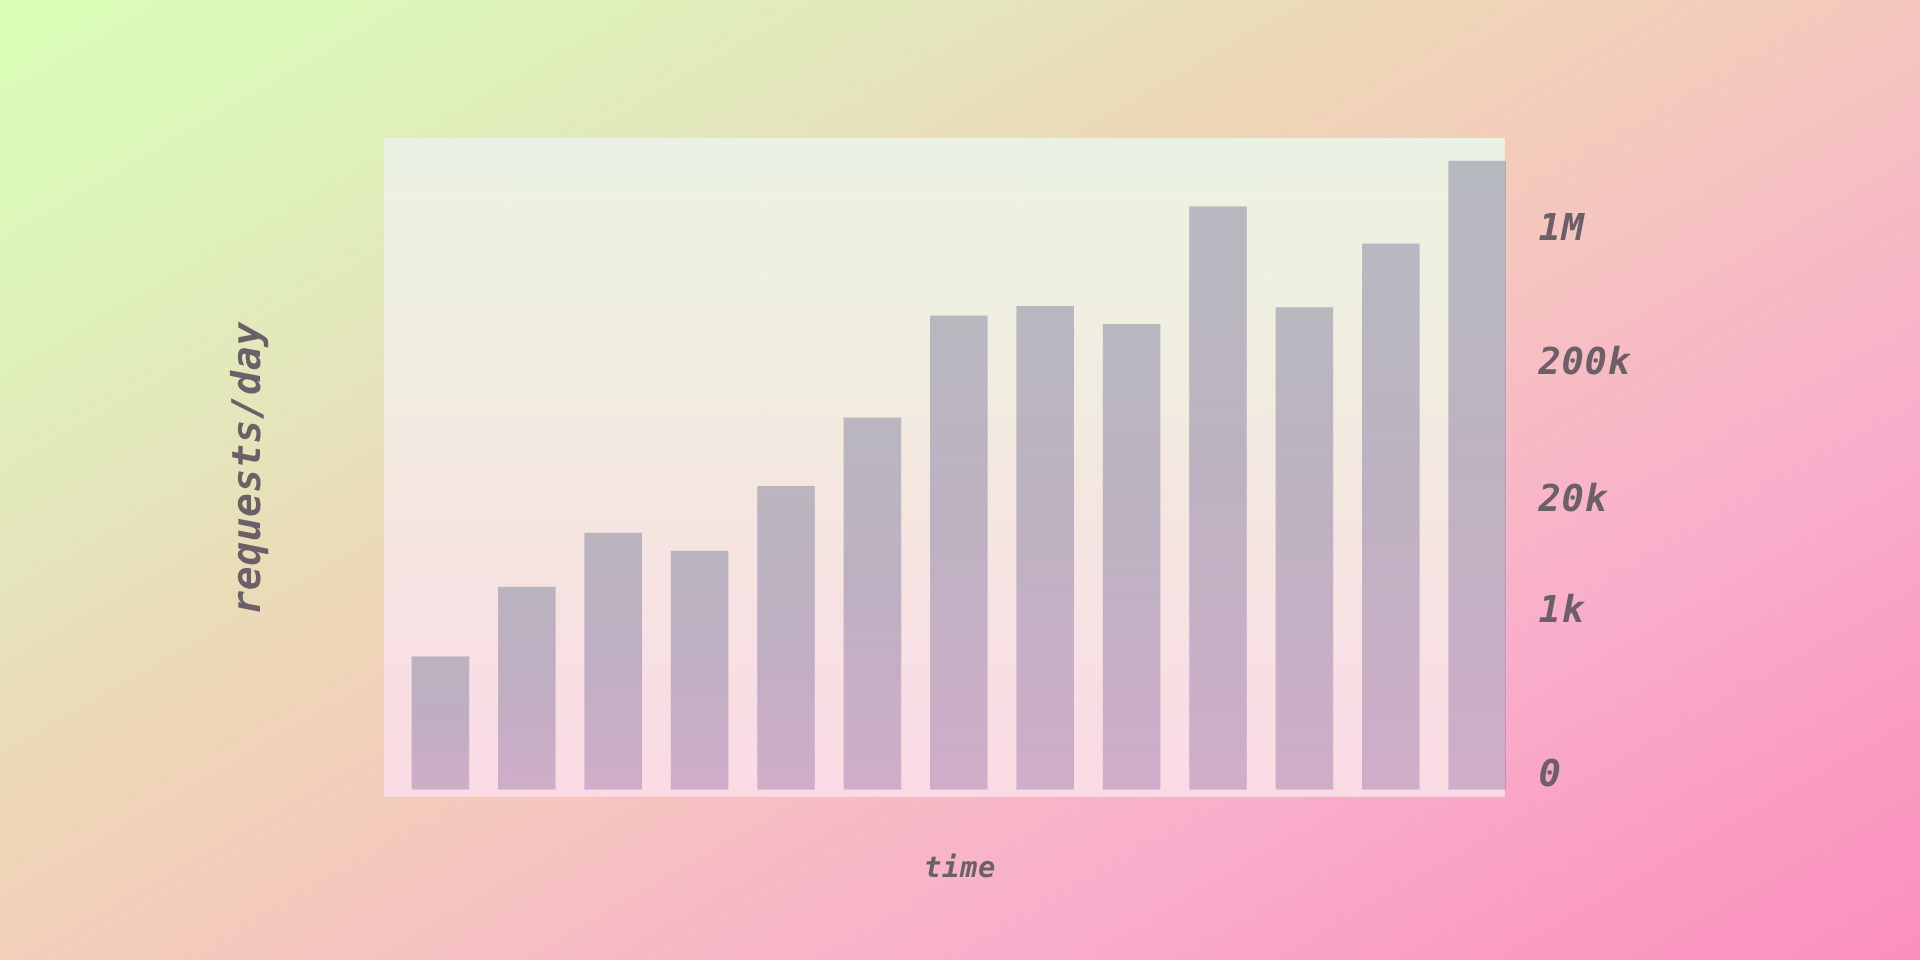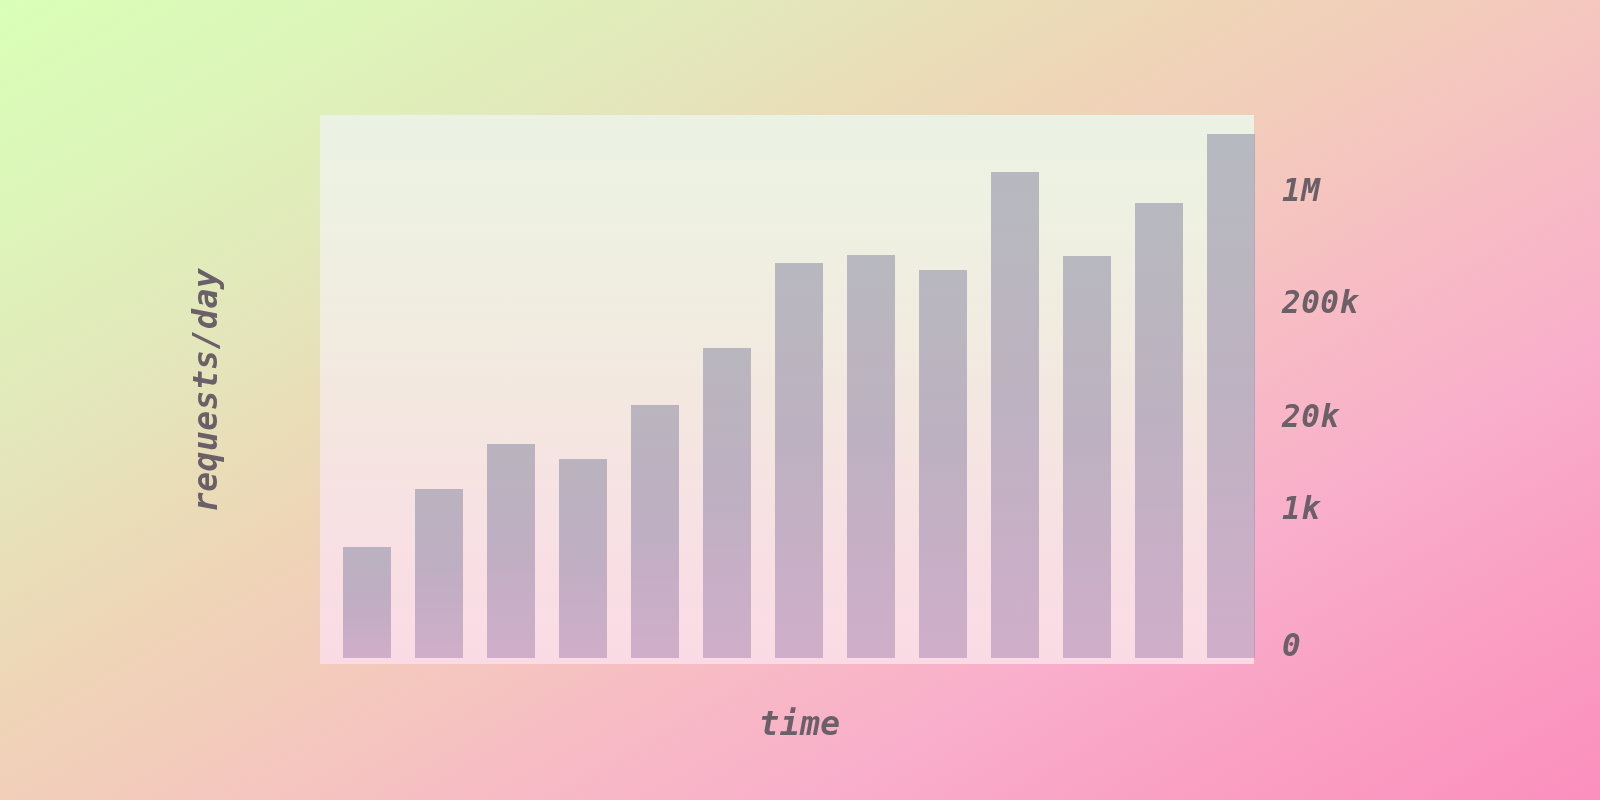--- a/index.html
+++ b/index.html
@@ -98,21 +98,21 @@
     white-space: nowrap;
   }
 
   .xlabel {
     position: absolute;
     left: 800px;
     top: 723px;
     transform: translate(-50%, -50%);
     color: #6b6068;
     font-family: "DejaVu Sans Mono", monospace;
-    font-size: 33px;
+    font-size: 24px;
     font-style: italic;
     font-weight: bold;
     letter-spacing: 0.5px;
     white-space: nowrap;
   }
 </style>
 </head>
 <body>
 
 <div id="stage">

